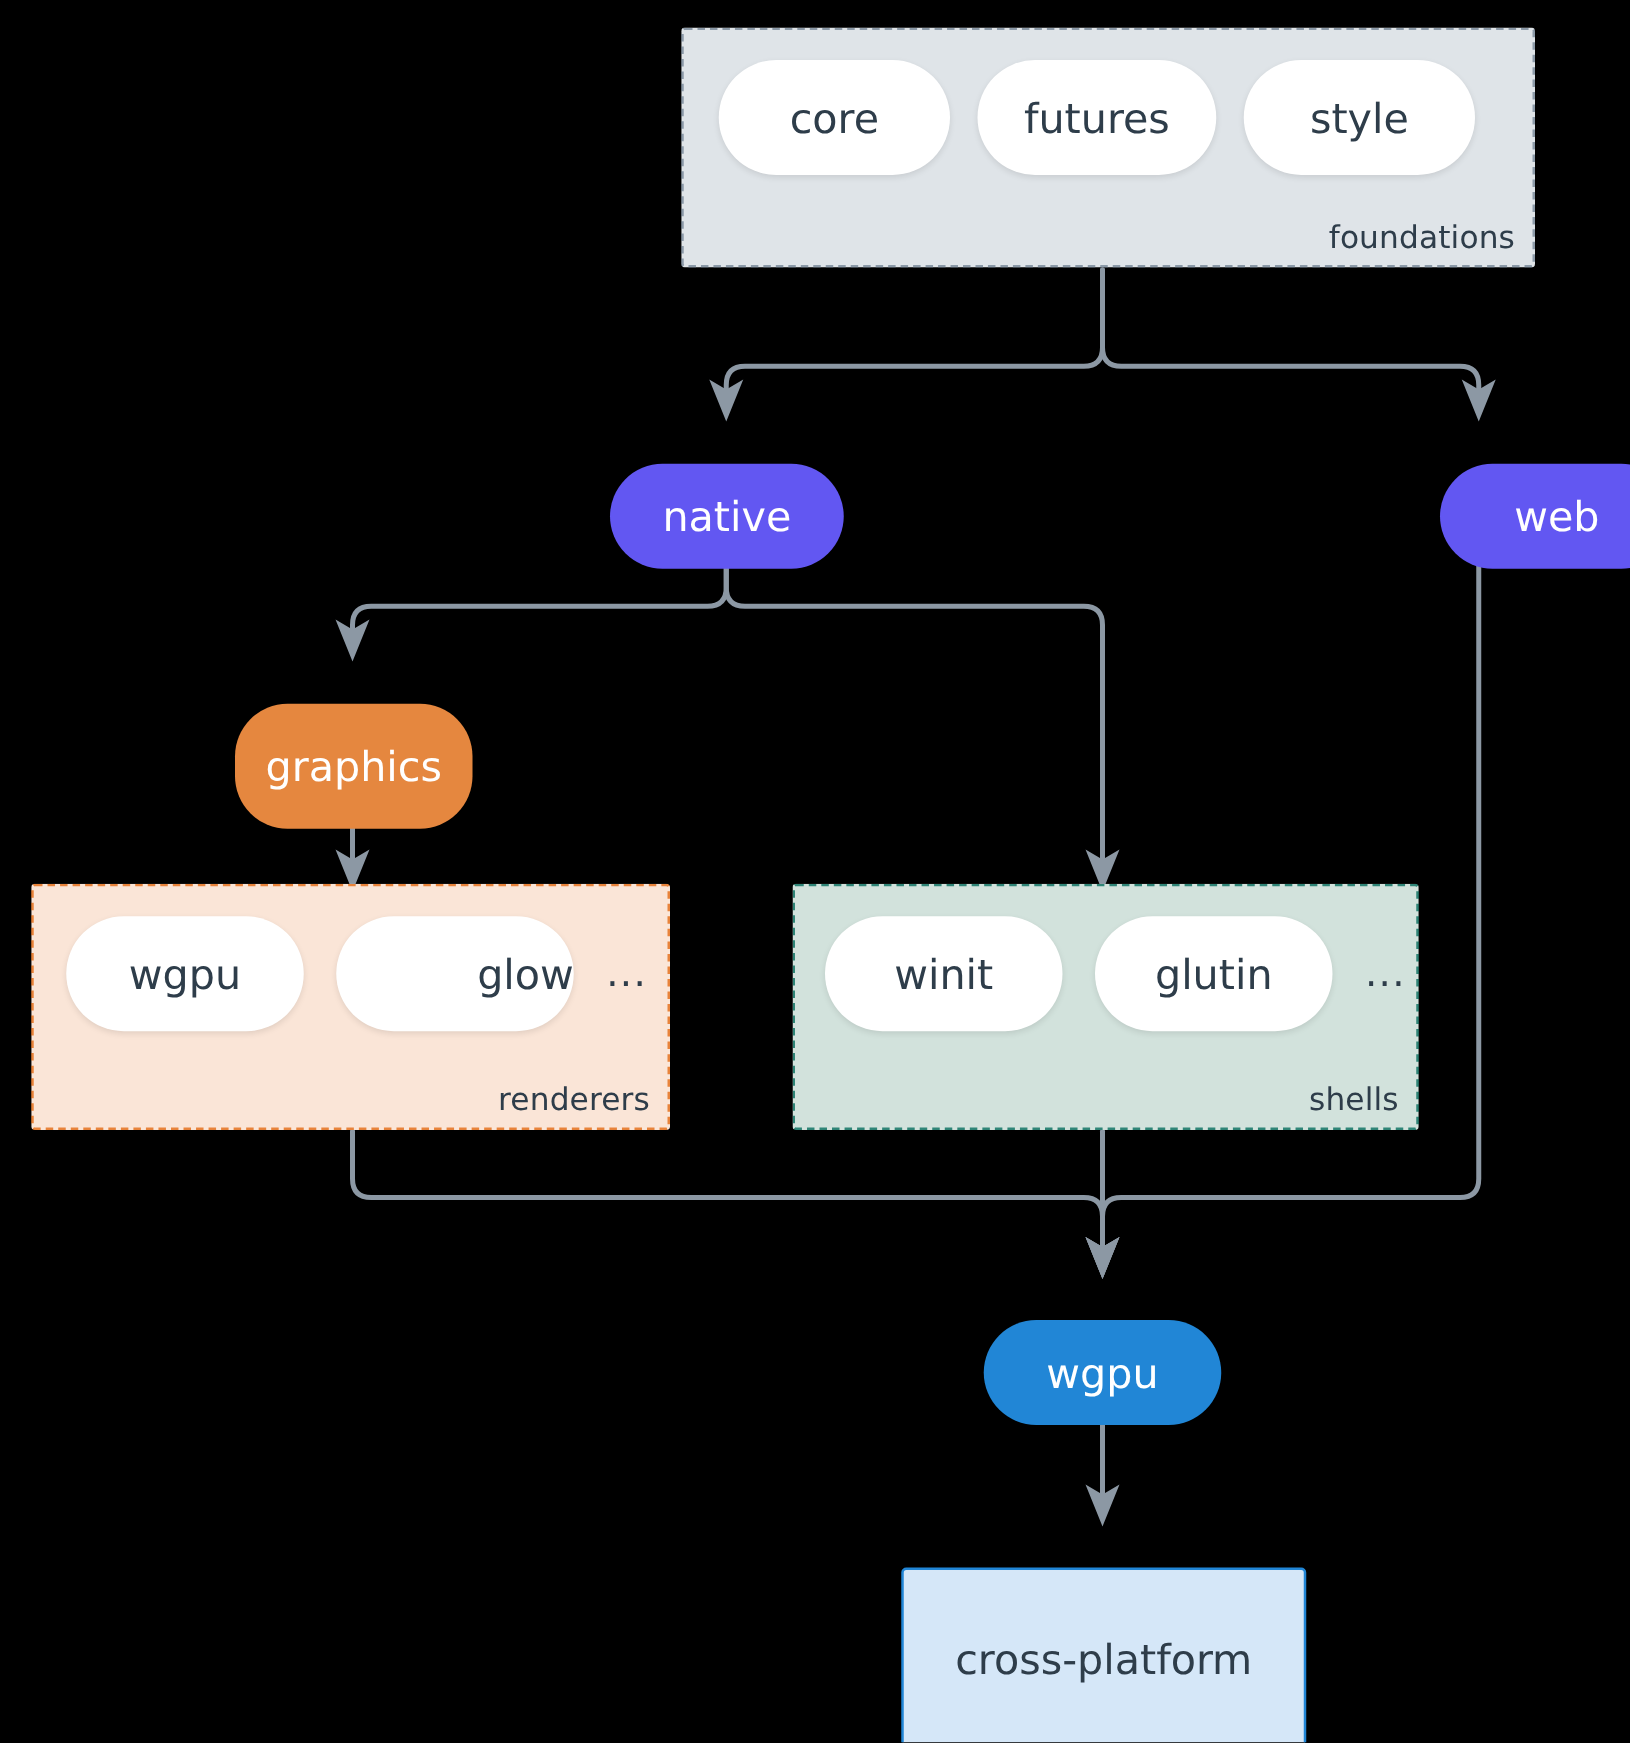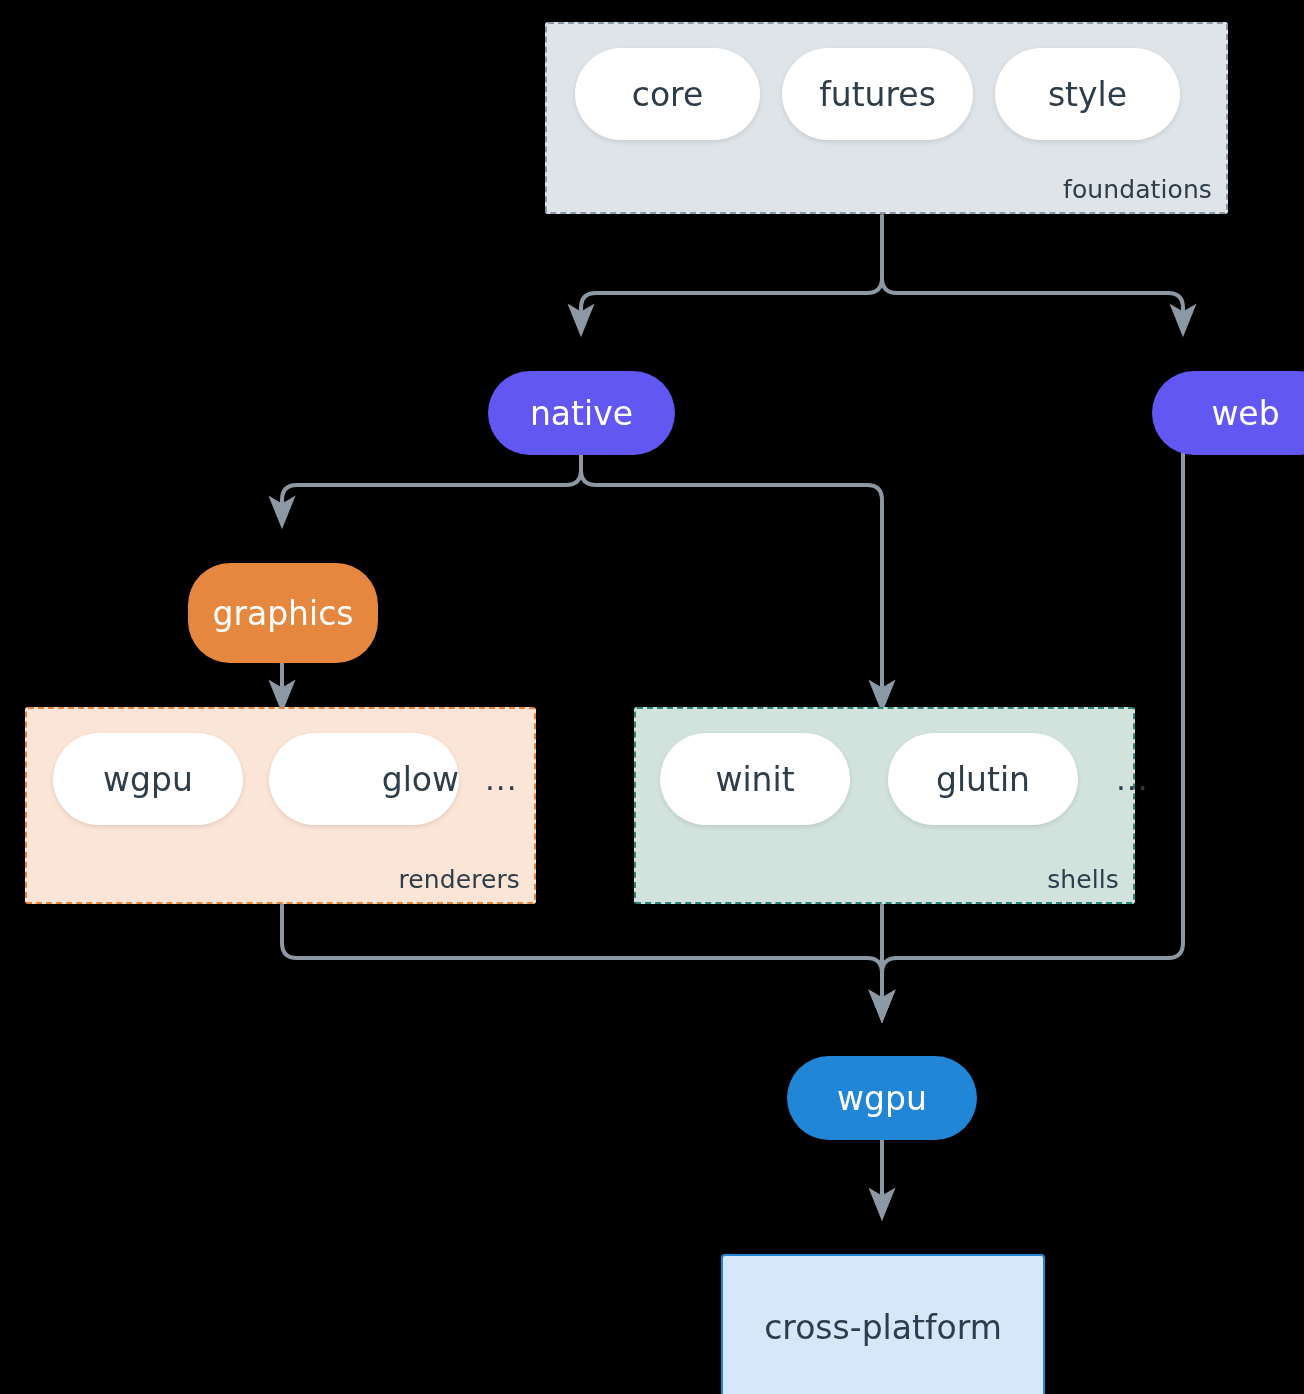--- a/index.html
+++ b/index.html
@@ -208,21 +208,21 @@
       </div>
       <div class="pill" style="width:190px;justify-content:flex-end;">
         <span>glow</span>
       </div>
       <span class="ellipsis">...</span>
     </div>
     <div class="group-label">renderers</div>
   </div>
 
   <div class="group group-shells">
-    <div class="pills" style="margin:24px 0 0 24px; gap:38px;">
+    <div class="pills" style="margin:24px 0 0 24px; gap:26px;">
       <div class="pill" style="width:190px;">
         <span>winit</span>
       </div>
       <div class="pill" style="width:190px;">
         <span>glutin</span>
       </div>
       <span class="ellipsis">...</span>
     </div>
     <div class="group-label">shells</div>
   </div>

